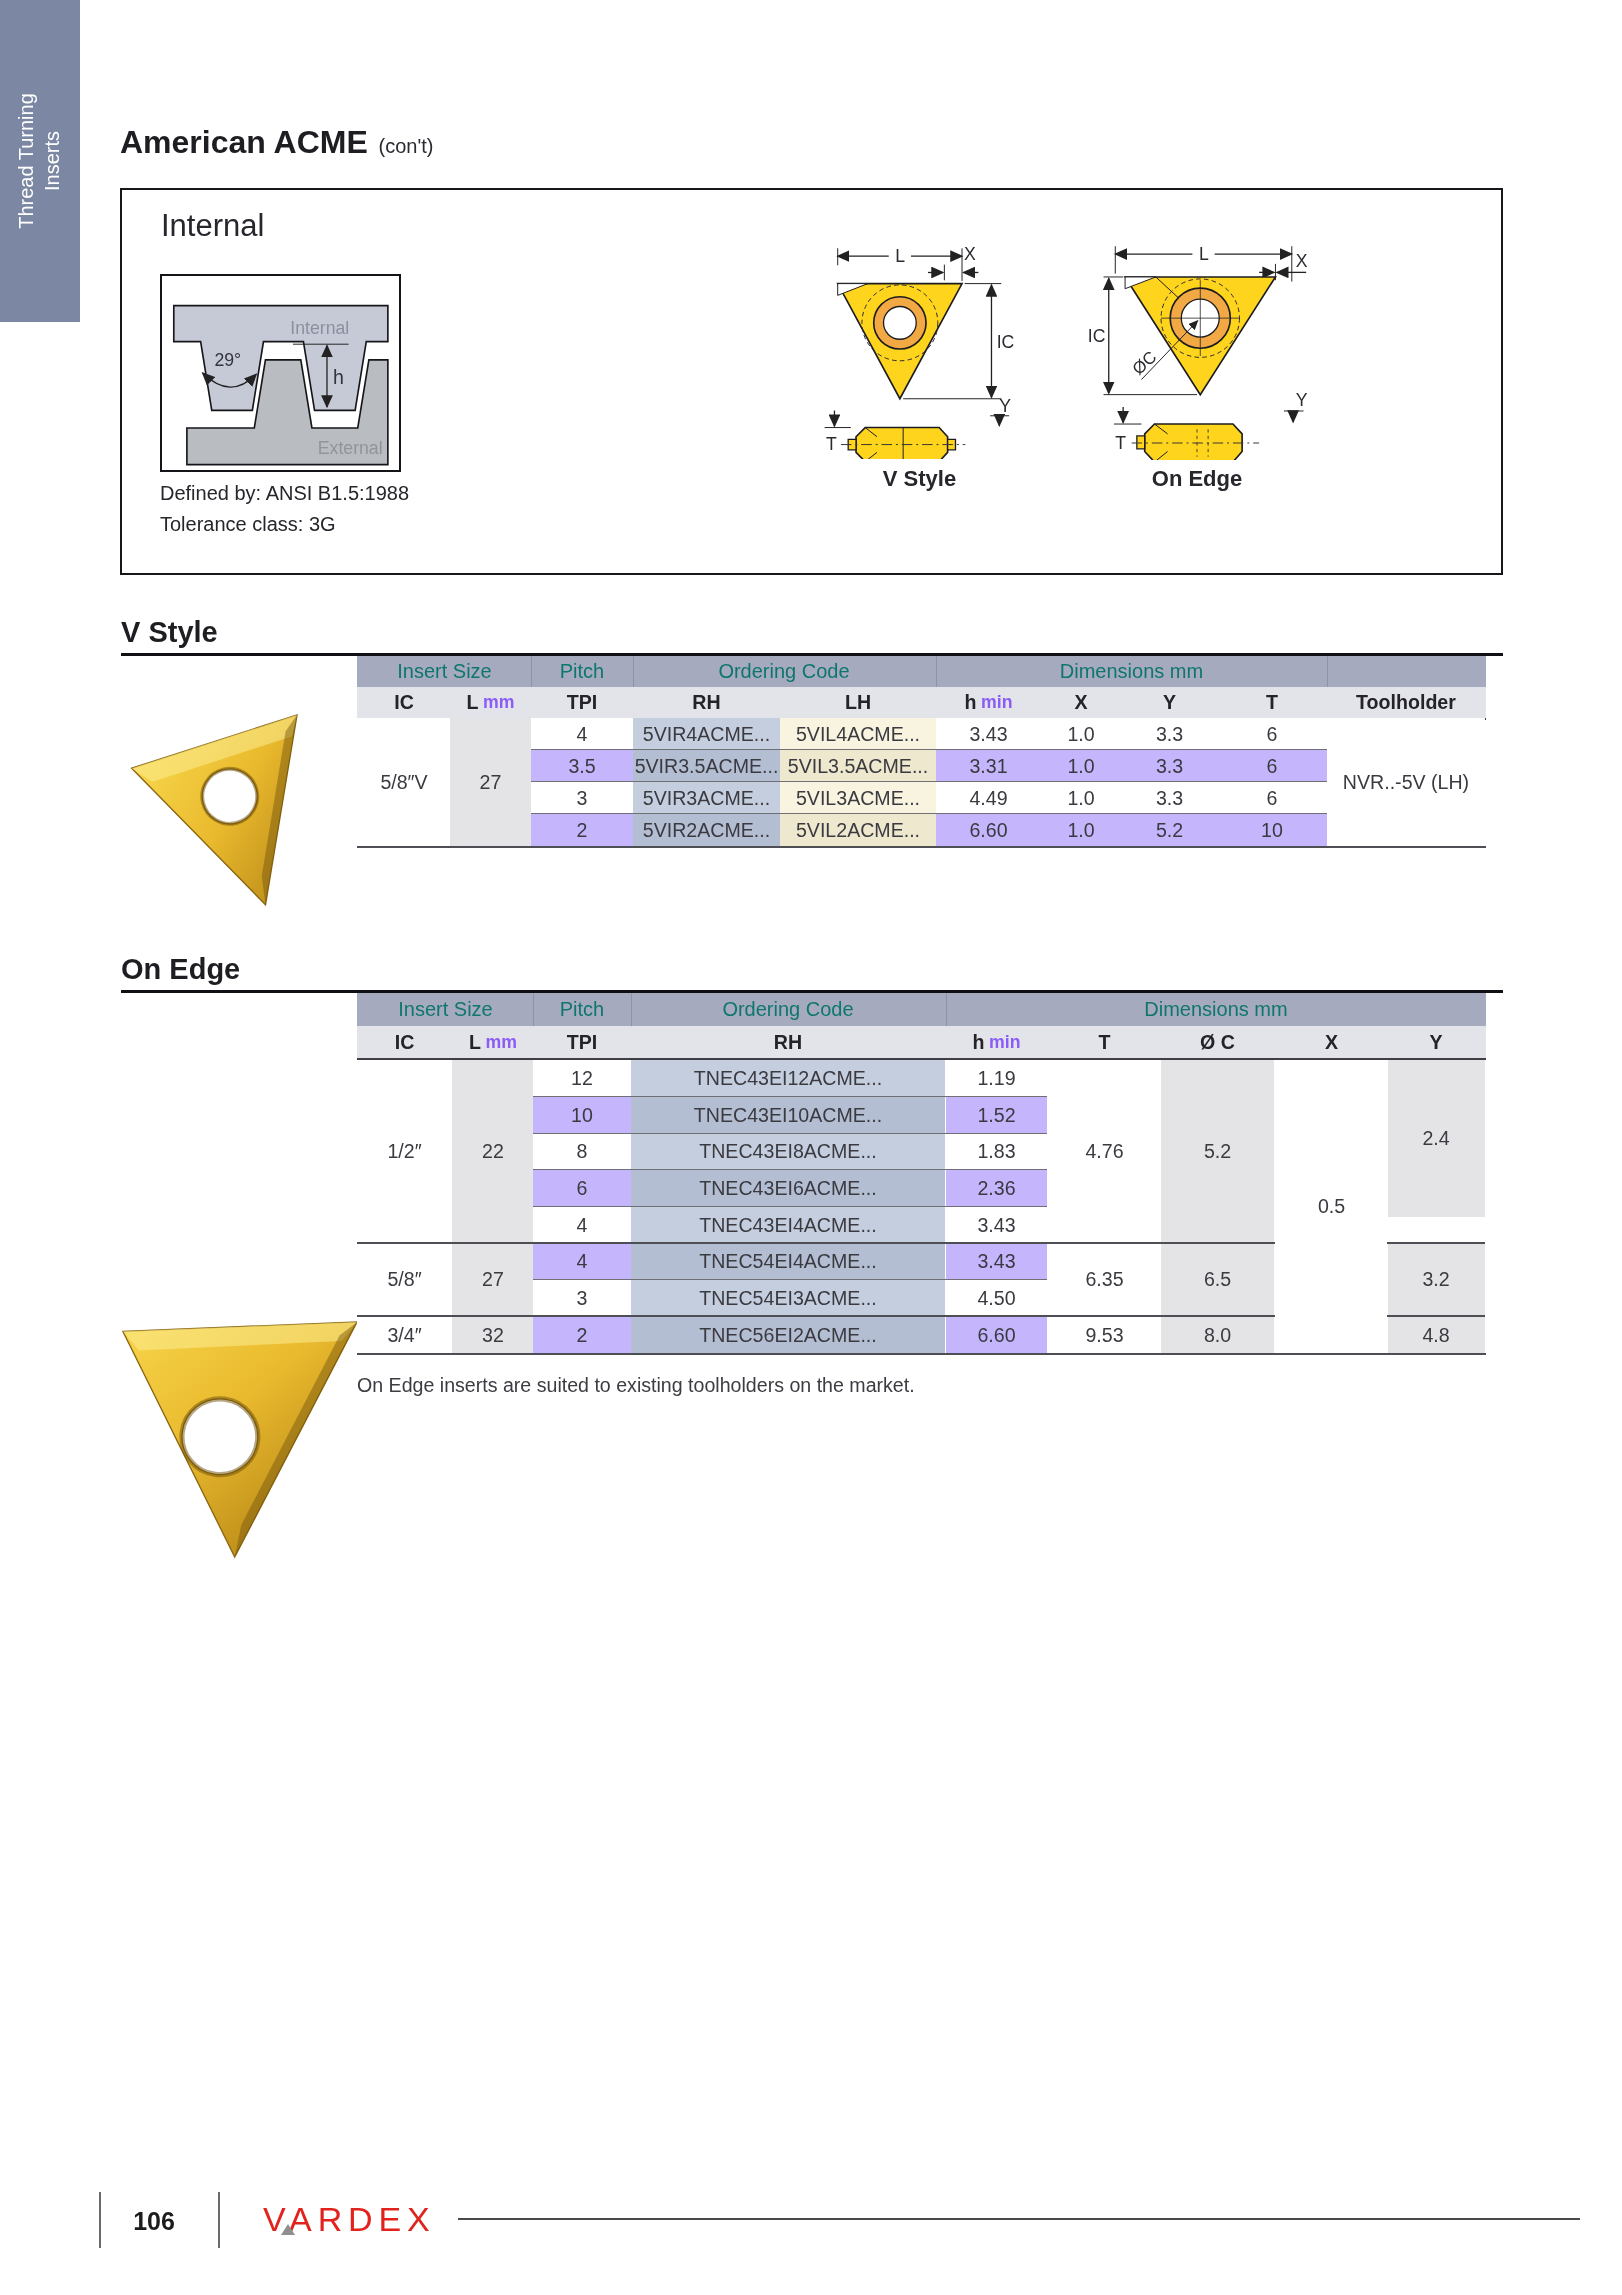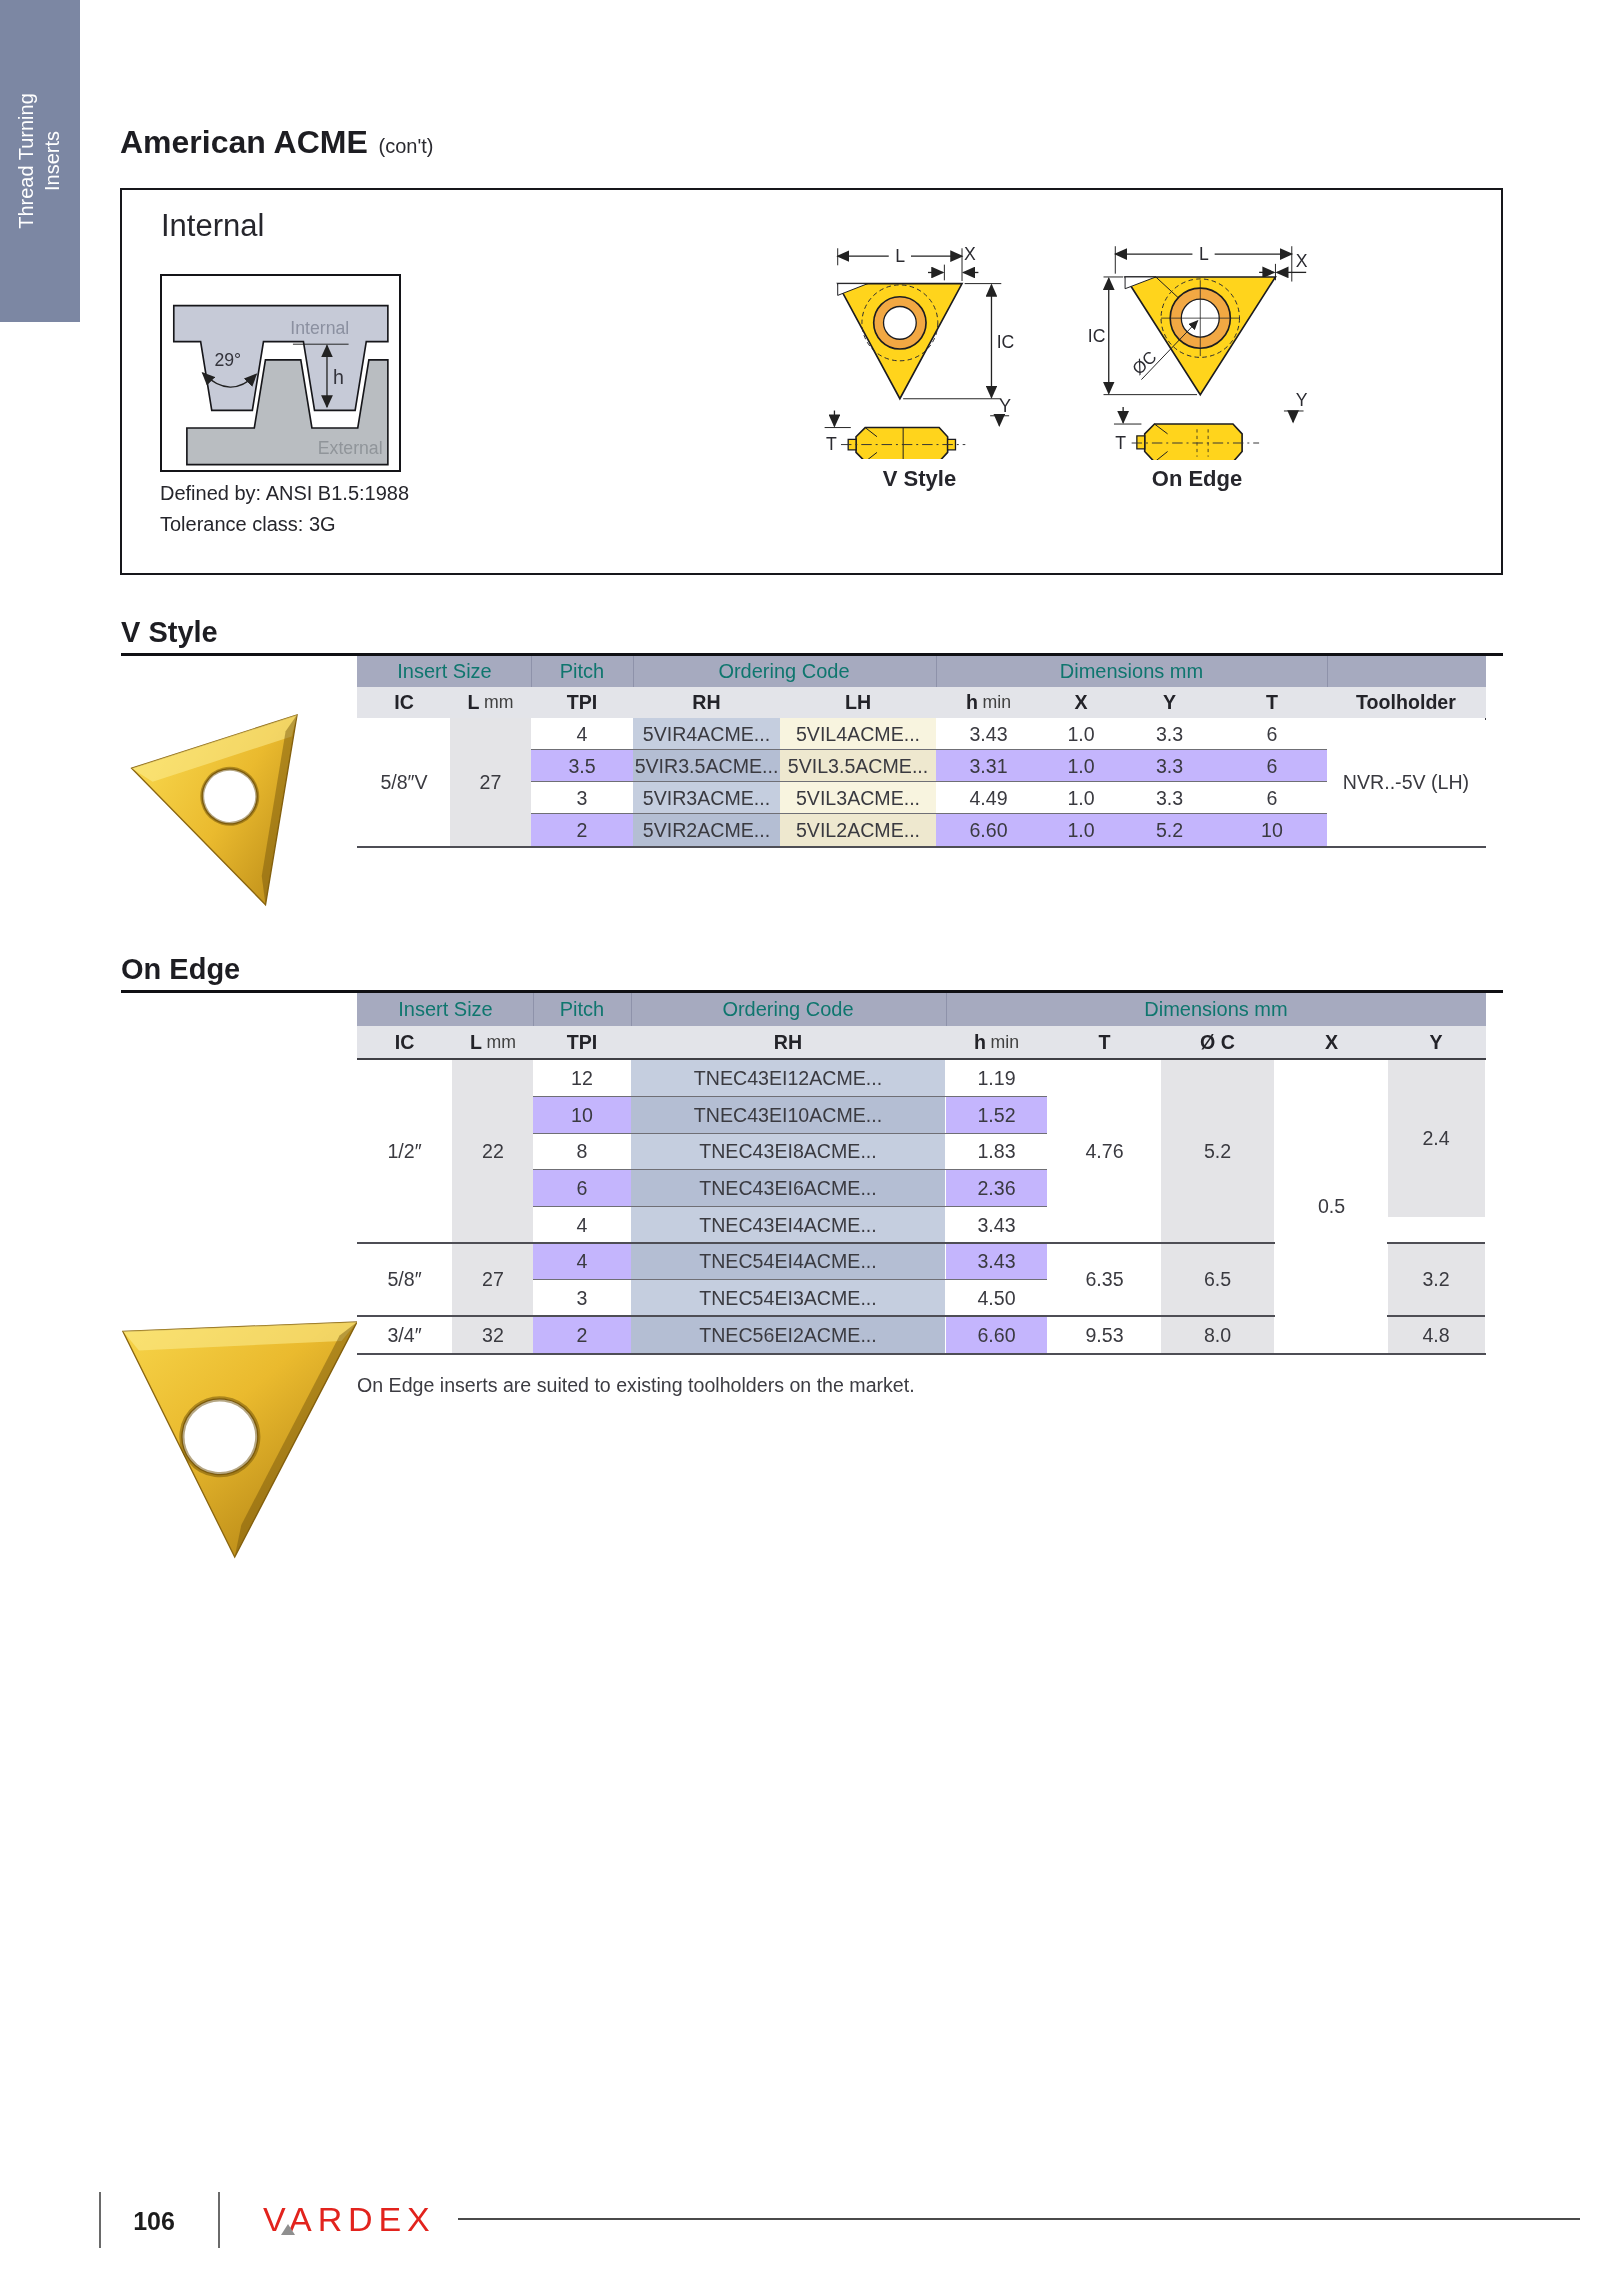--- a/index.html
+++ b/index.html
@@ -5,21 +5,21 @@
   html,body{margin:0;padding:0;background:#fff;}
   #page{position:relative;width:1623px;height:2295px;background:#ffffff;
         font-family:"Liberation Sans",sans-serif;color:#2e2e33;overflow:hidden;}
   .abs{position:absolute;box-sizing:border-box;}
   .cell{position:absolute;box-sizing:border-box;display:flex;align-items:center;justify-content:center;
         font-size:19.6px;color:#3a3a40;}
   .h1lbl{position:absolute;box-sizing:border-box;display:flex;align-items:center;justify-content:center;
         font-size:20px;color:#0f766e;}
   .h2lbl{position:absolute;box-sizing:border-box;display:flex;align-items:center;justify-content:center;
         font-size:19.6px;font-weight:700;color:#232329;}
-  .unit{font-weight:400;color:#404040;font-size:17.7px;margin-left:4.6px;}
+  .unit{font-weight:700;color:#8b5cf6;font-size:17.7px;margin-left:4.6px;}
   .line{position:absolute;background:#6f6f75;}
   .gline{position:absolute;background:#4e4e55;}
   .vsep{position:absolute;background:#8e92aa;}
   
   .vt-ic{left:357px;width:94px}.vt-l{left:450px;width:81px}.vt-tpi{left:531px;width:102px}
   .vt-rh{left:633px;width:147px}.vt-lh{left:780px;width:156px}.vt-h{left:936px;width:105px}
   .vt-x{left:1040px;width:82px}.vt-y{left:1122px;width:95px}.vt-t{left:1217px;width:110px}
   .vt-th{left:1327px;width:158px}
   .vt-r1{top:718px;height:32px}.vt-r2{top:750px;height:32px}
   .vt-r3{top:782px;height:32px}.vt-r4{top:814px;height:32px}

